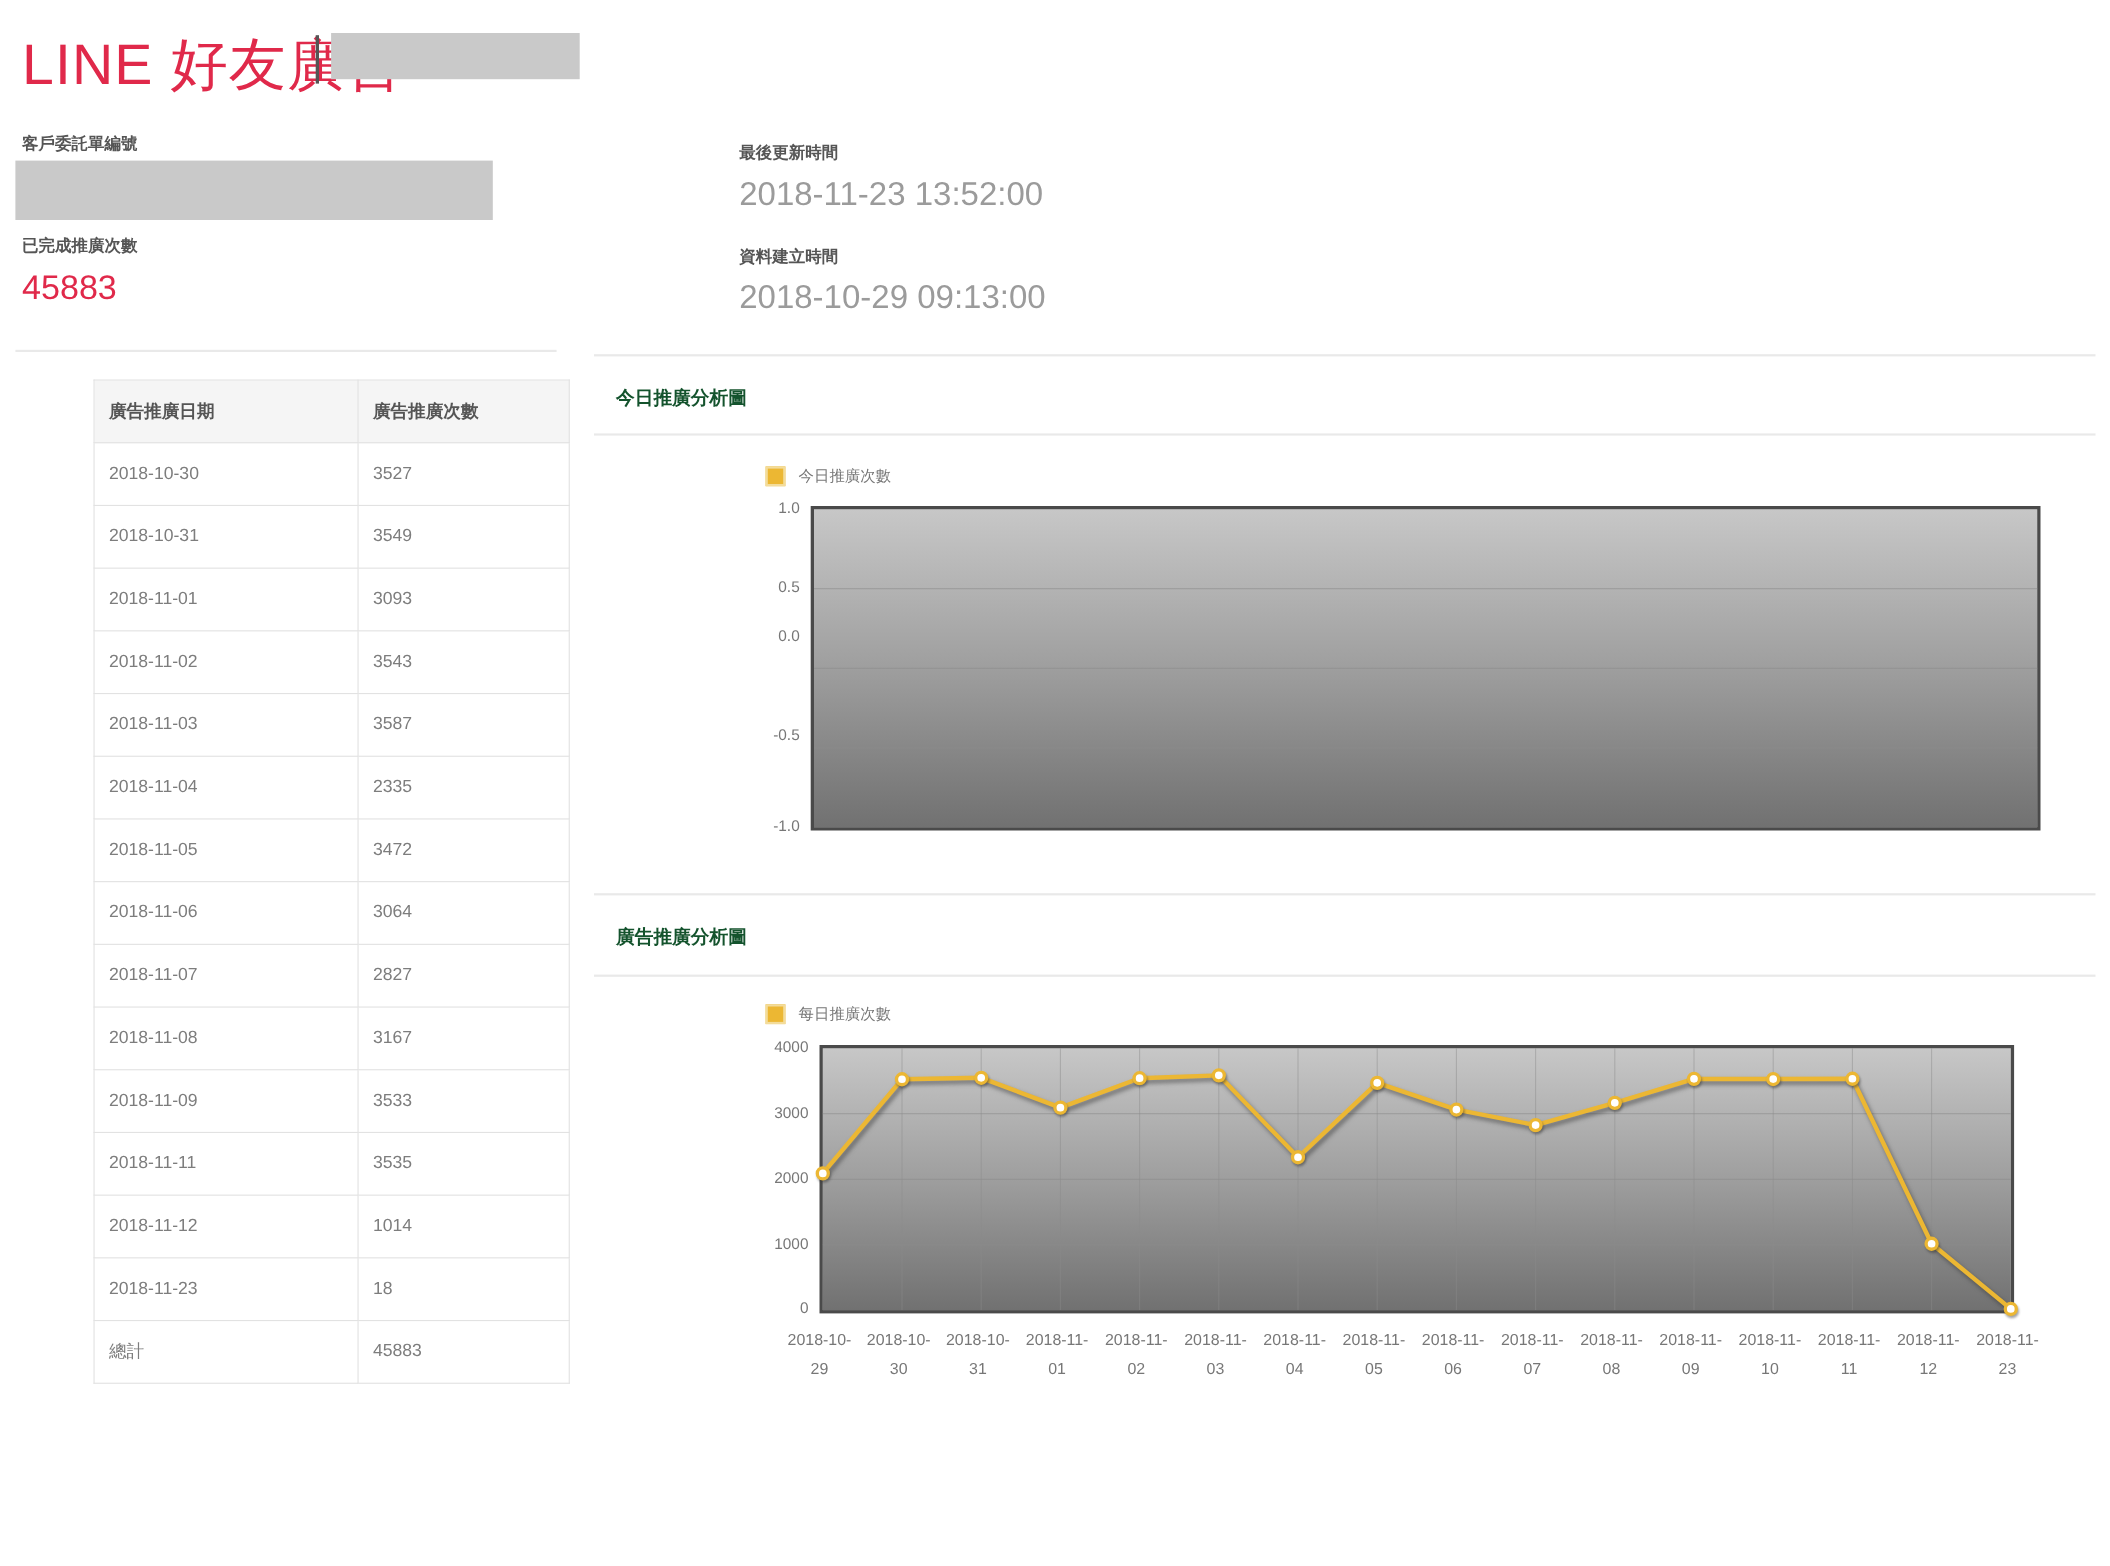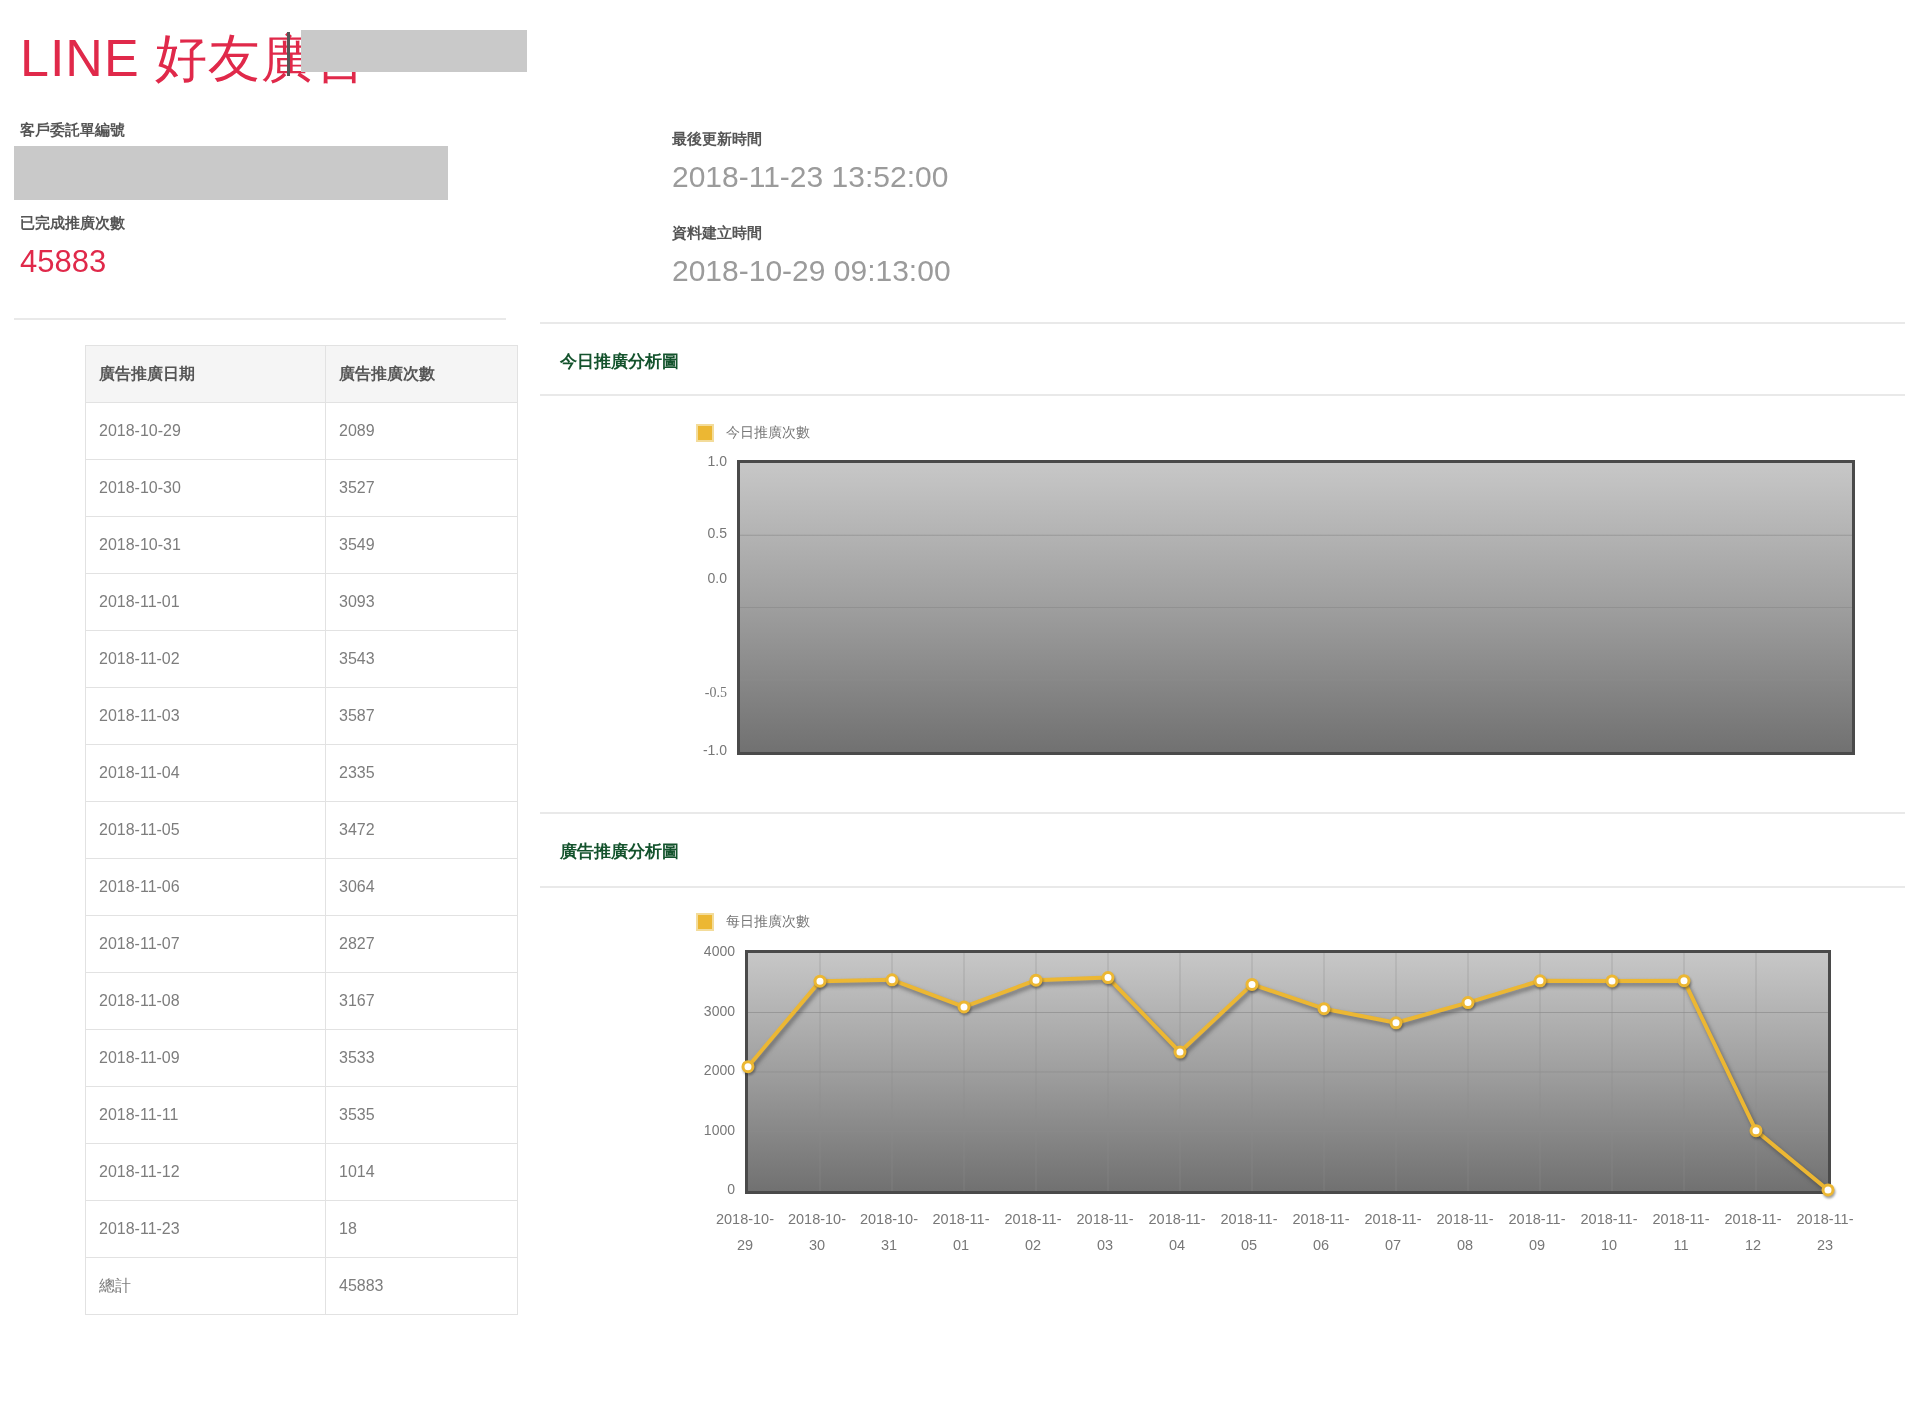--- a/index.html
+++ b/index.html
@@ -69,24 +69,20 @@
   <div class="timestamp" style="left:672px;top:254px">2018-10-29 09:13:00</div>
 
   <table class="promo-table">
     <thead>
         <tr>
           <th class="col-date">廣告推廣日期</th>
           <th>廣告推廣次數</th>
         </tr>
       </thead>
     <tbody>
-        <tr>
-          <td>2018-10-29</td>
-          <td>2089</td>
-        </tr>
         <tr>
           <td>2018-10-30</td>
           <td>3527</td>
         </tr>
         <tr>
           <td>2018-10-31</td>
           <td>3549</td>
         </tr>
         <tr>
           <td>2018-11-01</td>
@@ -200,21 +196,21 @@
         <circle class="gdot" cx="864" cy="27.96500000000001" r="5"></circle>
         <circle class="gdot" cx="936" cy="27.66749999999999" r="5"></circle>
         <circle class="gdot" cx="1008" cy="177.66699999999997" r="5"></circle>
         <circle class="gdot" cx="1080" cy="236.929" r="5"></circle>
       </svg>
     </div>
 
 <div class="ylabel" style="left: 647px; top: 451px;">1.0</div>
     <div class="ylabel" style="left: 647px; top: 523.25px;">0.5</div>
     <div class="ylabel" style="left: 647px; top: 568px;">0.0</div>
-    <div class="ylabel" style="left: 647px; top: 683px; font-family: Liberation Serif, serif;">-0.5</div>
+    <div class="ylabel" style="left: 647px; top: 658px;">-0.5</div>
     <div class="ylabel" style="left: 647px; top: 740px;">-1.0</div>
     <div class="ylabel" style="left: 655px; top: 941px;">4000</div>
     <div class="ylabel" style="left: 655px; top: 1000.5px;">3000</div>
     <div class="ylabel" style="left: 655px; top: 1060px;">2000</div>
     <div class="ylabel" style="left: 655px; top: 1119.5px;">1000</div>
     <div class="ylabel" style="left: 655px; top: 1179px;">0</div>
     <div class="xlabel" style="left: 703px; top: 1206px;">
       <span>2018-10-</span>
       <span>29</span>
     </div>

